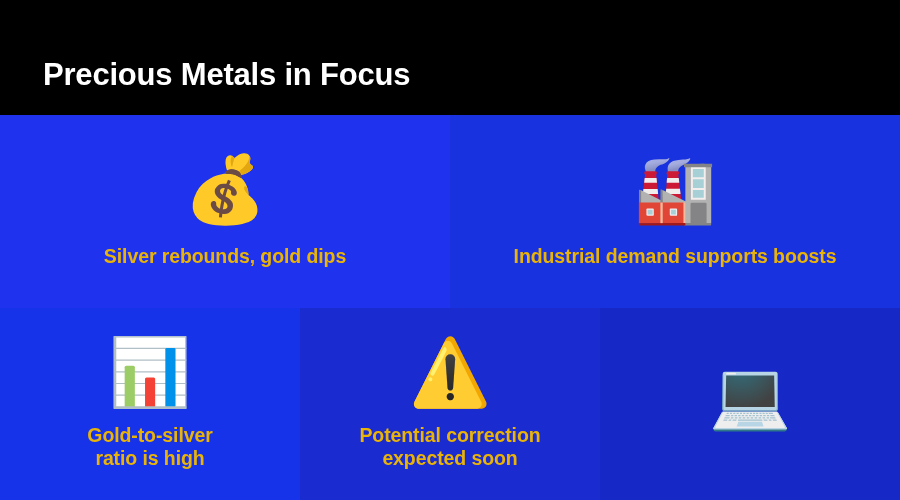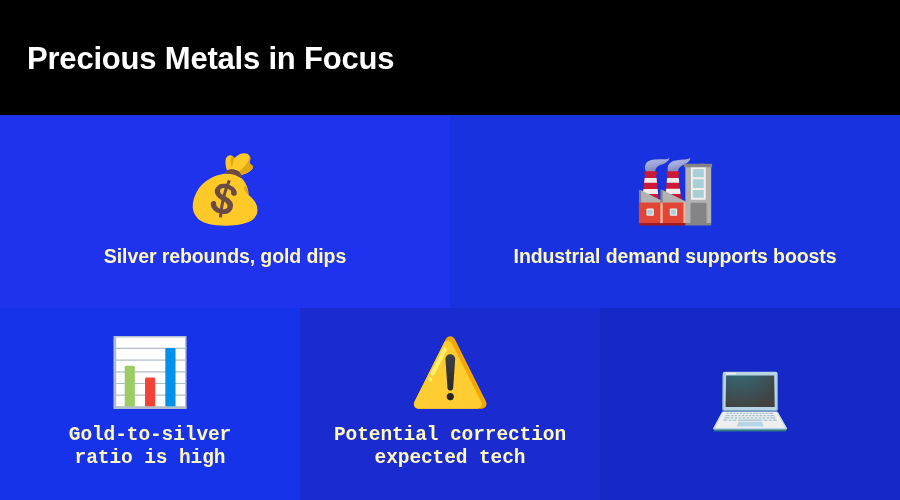--- a/index.html
+++ b/index.html
@@ -24,21 +24,21 @@
     top: 0;
     width: 900px;
     height: 115px;
     background: #000000;
     box-sizing: border-box;
   }
   #header-title {
     position: absolute;
     left: 27px;
     top: 41px;
-    margin: 0;
+    margin: 16px;
     font-size: 31px;
     line-height: 36px;
     font-weight: bold;
     color: #ffffff;
     letter-spacing: -0.2px;
     white-space: nowrap;
   }
 
   
   #grid {
@@ -83,28 +83,28 @@
     font-size: 66px;
     margin-top: 2px;
     margin-bottom: 18px;
   }
 
   .card-label {
     margin: 0;
     font-size: 19.5px;
     line-height: 23px;
     font-weight: bold;
-    color: #fef9c3;
+    color: #eab308;
     text-align: center;
     letter-spacing: -0.1px;
     white-space: pre-line;
     padding: 0 10px;
   }
   #row-1 .card-label { font-size: 19.5px; }
-  #row-2 .card-label { font-size: 19.5px; font-family: Liberation Mono, monospace; }
+  #row-2 .card-label { font-size: 19.5px; }
 </style>
 </head>
 <body>
 
 <div id="slide">
 
   <div id="header" style="background-color: rgb(0, 0, 0);">
     <h1 id="header-title" style="color: rgb(255, 255, 255);">Precious Metals in Focus</h1>
   </div>
 
@@ -128,21 +128,21 @@
 
       <div class="card" id="card-2" style="background-color: rgb(23, 51, 234);">
         <span class="card-emoji">📊</span>
         <p class="card-label">Gold-to-silver
 ratio is high</p>
       </div>
 
       <div class="card" id="card-3" style="background-color: rgb(26, 43, 208);">
         <span class="card-emoji">⚠️</span>
         <p class="card-label">Potential correction
-expected tech</p>
+expected soon</p>
       </div>
 
       <div class="card" id="card-4" style="background-color: rgb(22, 40, 198);">
         <span class="card-emoji">💻</span>
       </div>
 
     </div>
 
   </div>
 </div>

